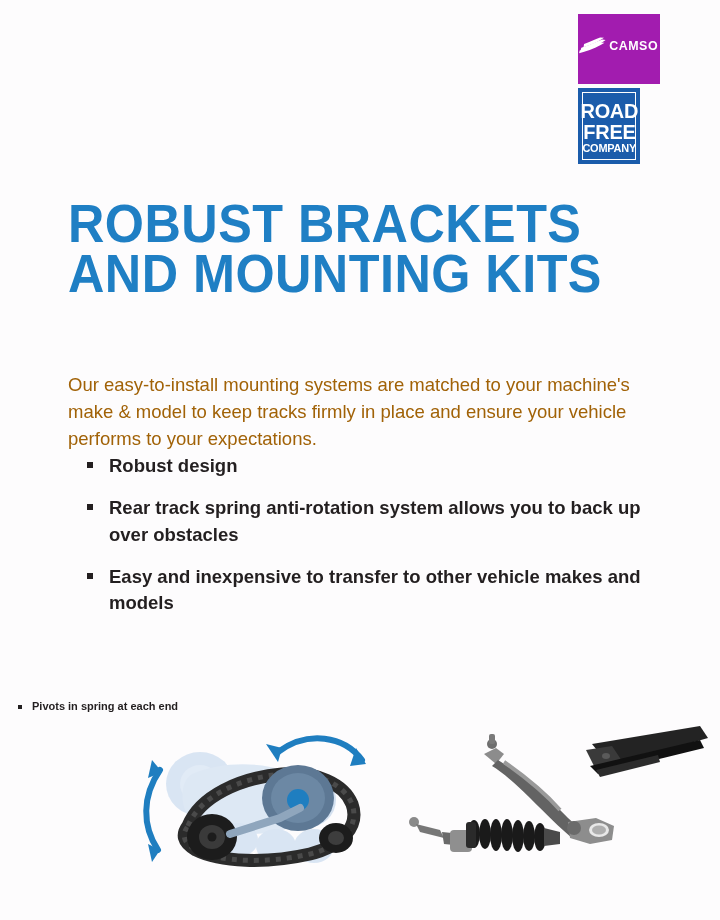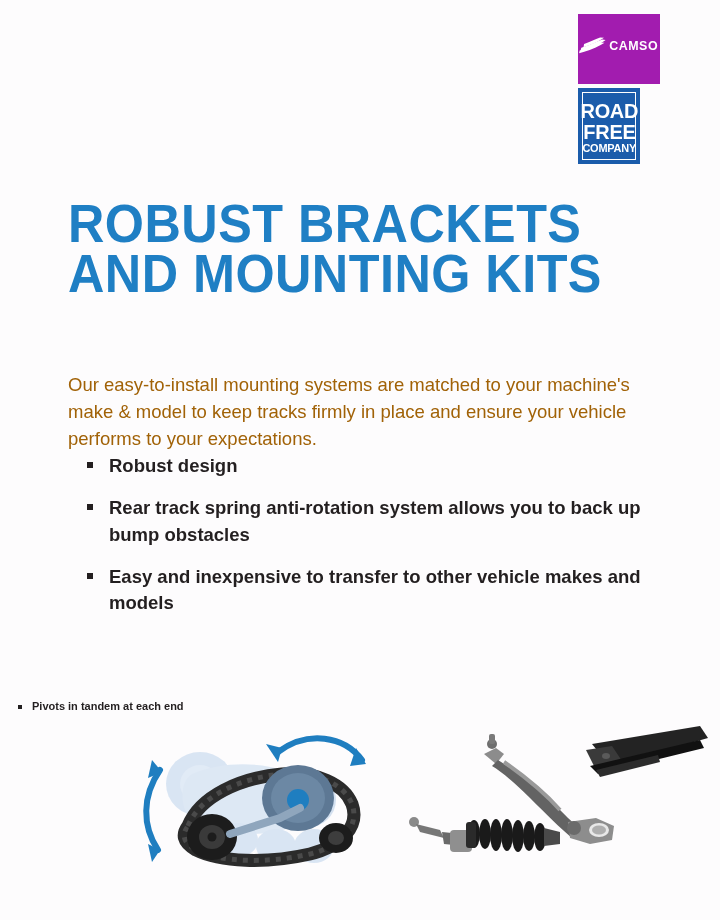--- a/index.html
+++ b/index.html
@@ -201,31 +201,31 @@
 <ul class="bullets">
   <li class="bullet-item">
     <span class="sq"></span>
     <span>Robust design</span>
   </li>
   <li class="bullet-item">
     <span class="sq"></span>
   </li>
   <li class="bullet-item">
     <span class="sq"></span>
-    <span>Rear track spring anti-rotation system allows you to back up bump obstacles</span>
+    <span>Rear track spring anti-rotation system allows you to back up over obstacles</span>
   </li>
   <li class="bullet-item">
     <span class="sq"></span>
     <span>Easy and inexpensive to transfer to other vehicle makes and models</span>
   </li>
 </ul>
 
 <div class="footnote">
   <span class="sq"></span>
-  <span>Pivots in tandem at each end</span>
+  <span>Pivots in spring at each end</span>
 </div>
 
 <div class="figure-zone">
 
   <svg class="diagram" viewBox="0 0 270 155">
 
     <g opacity="0.42">
       <ellipse cx="70" cy="62" rx="34" ry="32" fill="#a9c6e6"></ellipse>
       <ellipse cx="70" cy="62" rx="20" ry="19" fill="#bcd4ee"></ellipse>
       <path d="M62 52 C100 36 150 40 186 62 C196 68 196 86 186 94

